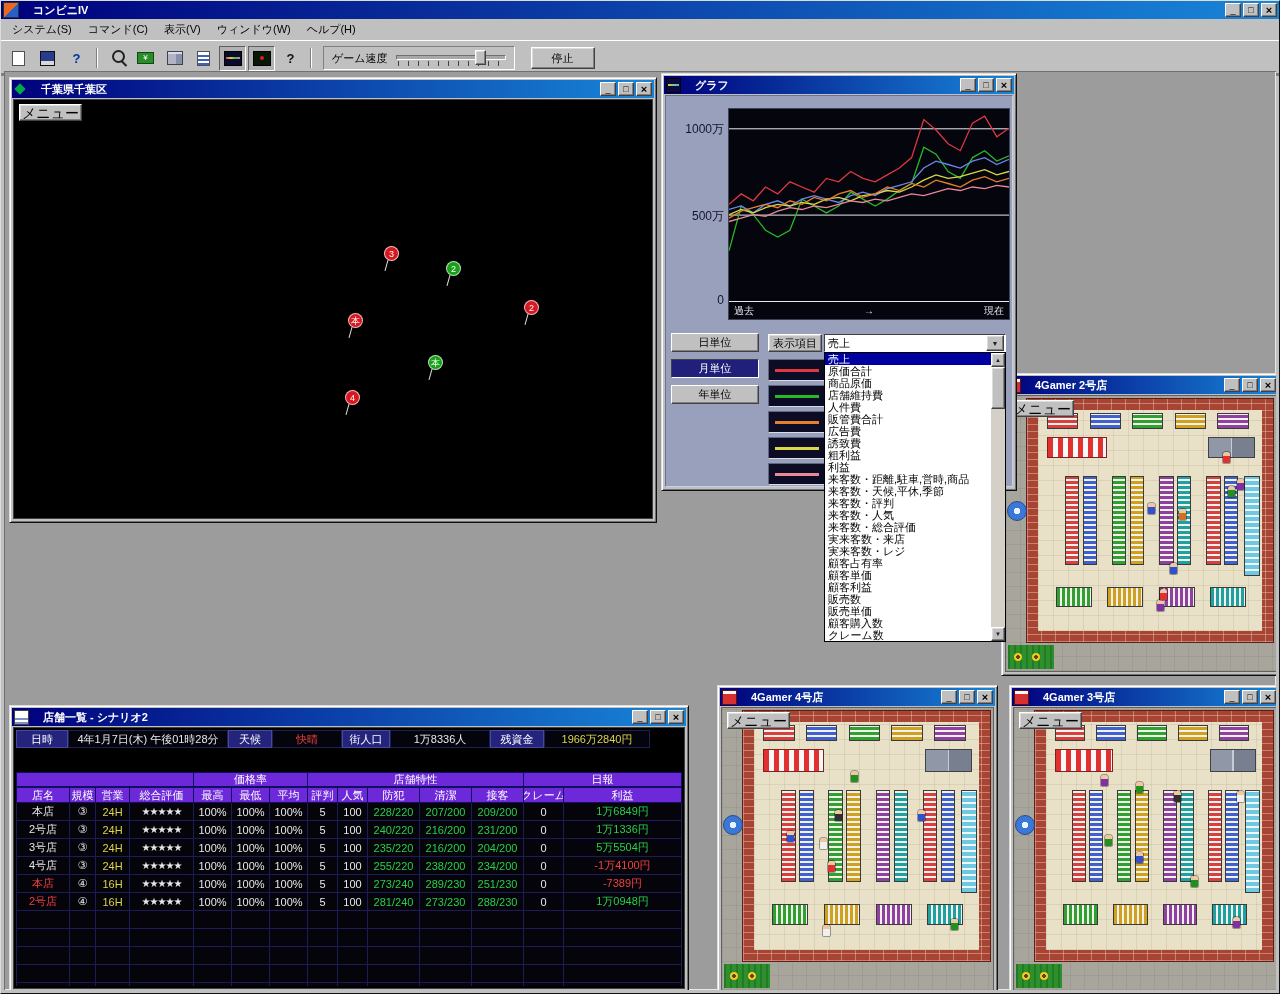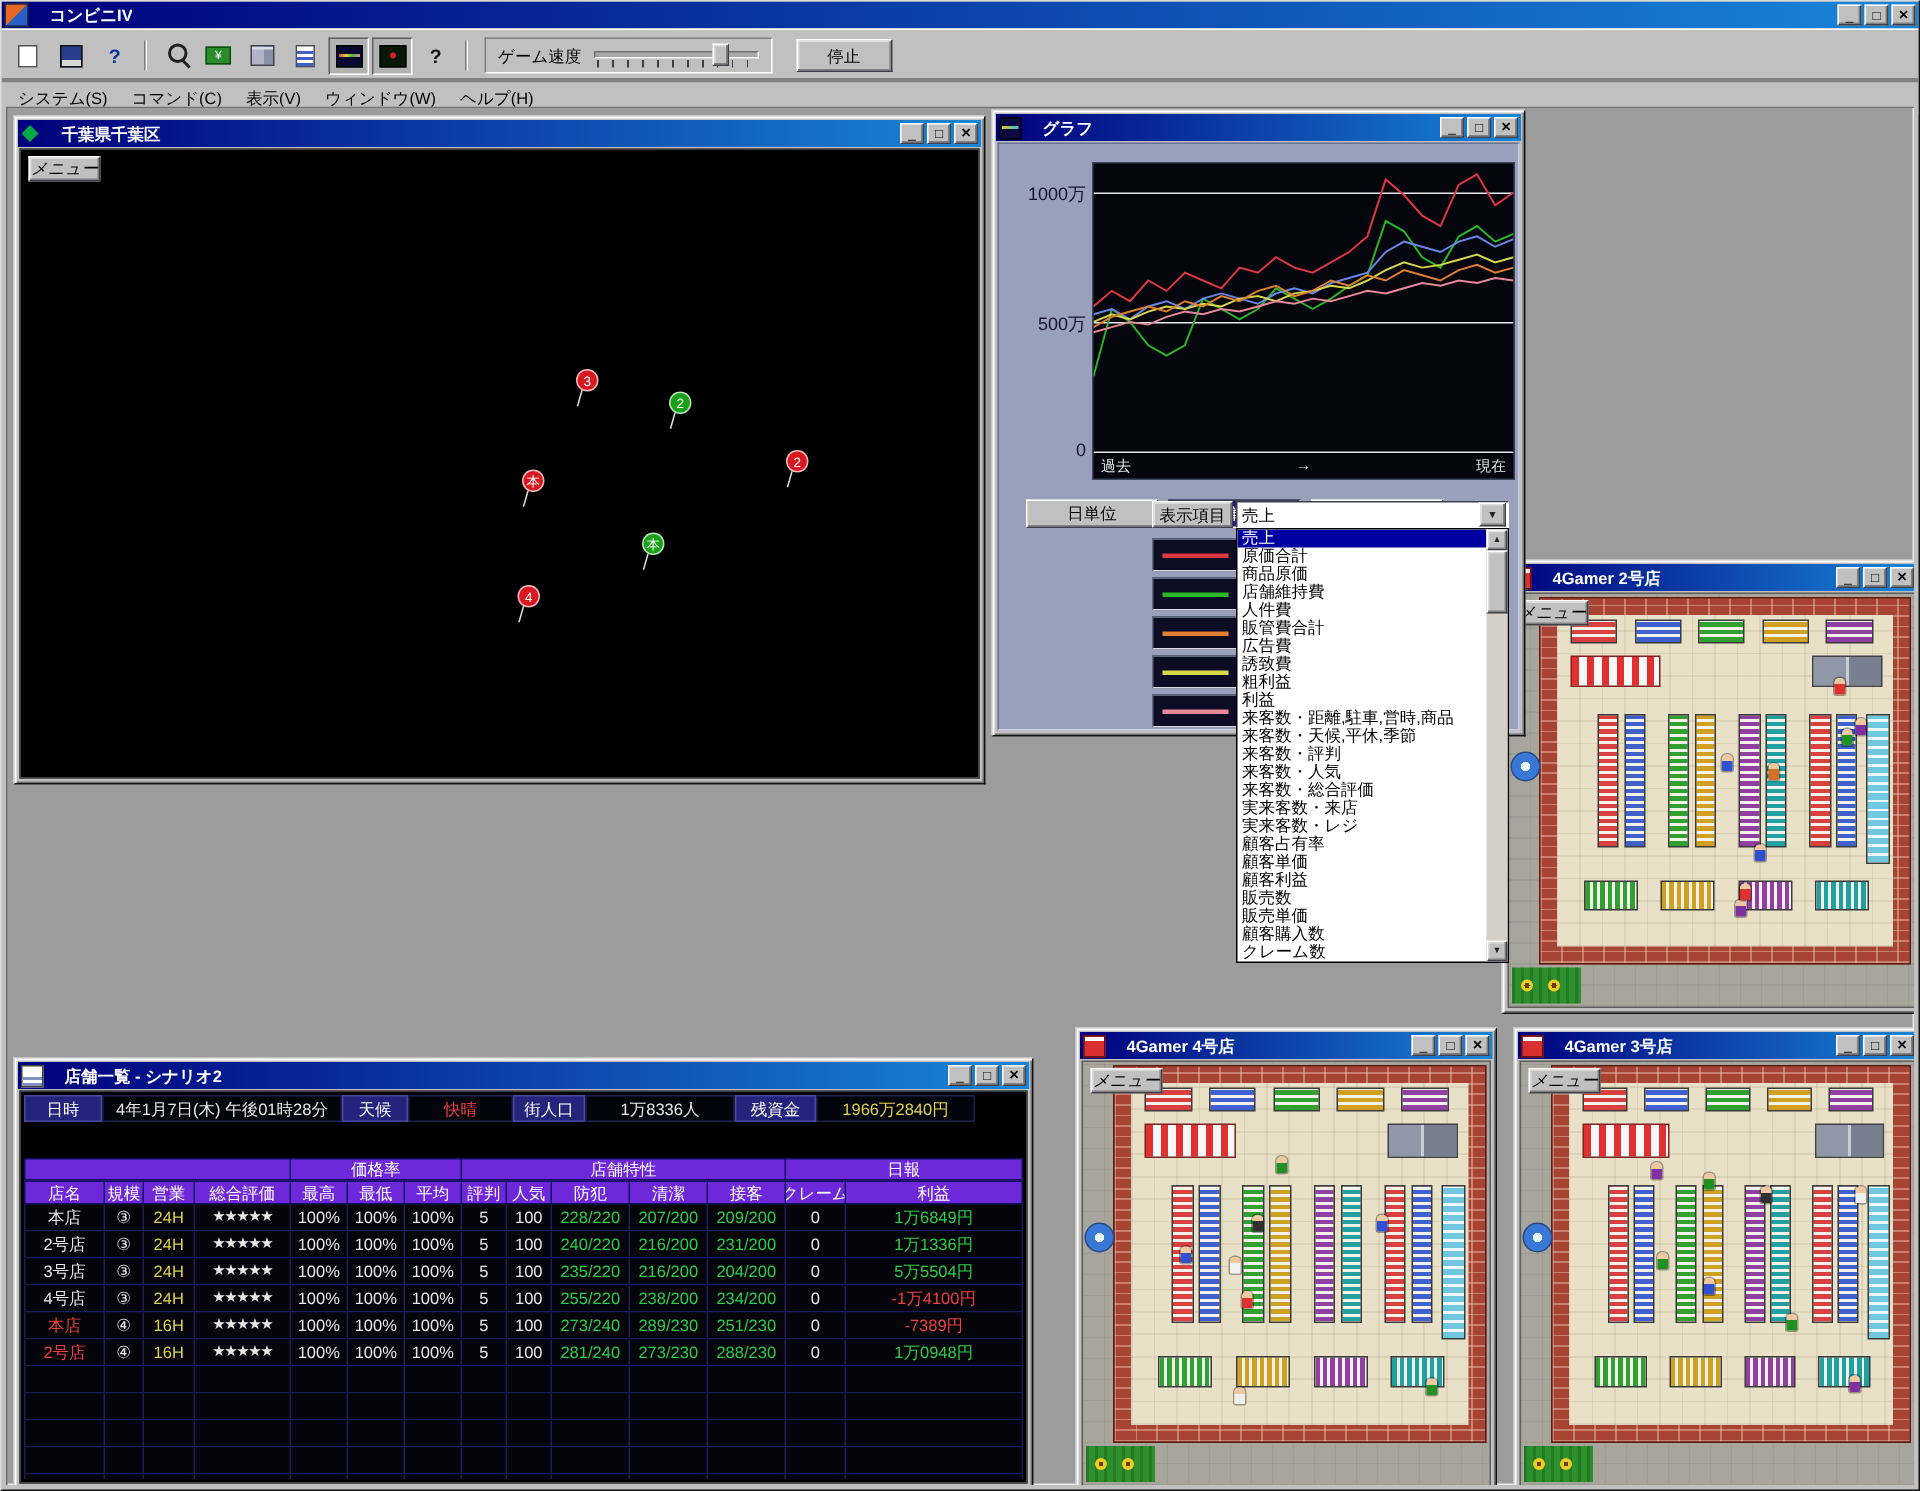--- a/index.html
+++ b/index.html
@@ -51,38 +51,38 @@
   #speed-slider{position:relative;width:110px;height:16px;}
   .sl-ticks{position:absolute;left:2px;right:2px;bottom:0;height:5px;
             background:repeating-linear-gradient(90deg,#404040 0 1px,transparent 1px 10px);}
   .sl-groove{position:absolute;left:0;right:0;top:5px;height:3px;border:1px solid;border-color:#707070 #fff #fff #707070;background:#a8a8a8;}
   .sl-thumb{position:absolute;left:72%;top:0;width:9px;height:13px;}
   #stop-btn{width:64px;height:22px;margin-left:14px;font-family:inherit;font-size:11px;cursor:default;}
   
   #client{position:absolute;left:3px;right:3px;top:70px;bottom:3px;background:#9c9c9c;overflow:hidden;
           box-shadow:inset 1px 1px 0 #707070,inset -1px -1px 0 #e8e8e8;}
   .wcontent{position:absolute;left:3px;right:3px;top:21px;bottom:3px;}
-  .menu-btn{position:absolute;left:6px;top:5px;z-index:6;width:48px;height:17px;font-family:inherit;font-size:11px;padding:0;cursor:default;font-style:italic;}
+  .menu-btn{position:absolute;left:6px;top:5px;z-index:6;width:63px;height:17px;font-family:inherit;font-size:14px;padding:0;cursor:default;}
   
   #win-map{left:5px;top:6px;width:648px;height:446px;z-index:1;}
   #map-canvas{position:absolute;inset:0;background:#000;border:1px solid #404040;overflow:hidden;}
   .marker{position:absolute;width:15px;height:15px;border-radius:50%;color:#fff;font-size:9px;line-height:15px;text-align:center;
           border:1px solid rgba(255,255,255,.7);z-index:2;box-sizing:border-box;}
   .marker::after{content:'';position:absolute;top:13px;left:1px;width:1px;height:11px;background:#e0e0e0;transform:rotate(16deg);}
   
   #win-graph{left:657px;top:2px;width:356px;height:418px;z-index:6;}
   #graph-body{position:absolute;inset:0;background:#98a0bc;border:1px solid;border-color:#6a7290 #c8d0e4 #c8d0e4 #6a7290;overflow:visible;}
   #plot-wrap{position:absolute;left:6px;top:12px;width:340px;height:214px;}
   .ylab{position:absolute;left:2px;width:50px;text-align:right;color:#14142c;font-size:12px;}
   .yl0{top:13px}.yl1{top:100px}.yl2{top:185px}
   #plot{position:absolute;left:56px;top:0;width:282px;height:212px;background:#05050e;border:1px solid #3c4258;box-sizing:border-box;}
   #chart-svg{position:absolute;left:0;top:2px;}
   #xlabs{position:absolute;left:0;right:0;bottom:1px;height:15px;display:flex;justify-content:space-between;align-items:center;
          color:#e4e4ec;font-size:10px;padding:0 5px;}
-  #unit-col{position:absolute;left:18px;top:237px;display:flex;flex-direction:row;gap:7px;}
+  #unit-col{position:absolute;left:5px;top:237px;display:flex;flex-direction:column;gap:7px;}
   .unit-btn{width:88px;height:19px;font-family:inherit;font-size:11px;padding:0;cursor:default;
             background:#c0c0c0;border:1px solid;border-color:#fff #404048 #404048 #fff;box-shadow:inset -1px -1px 0 #808080;}
   .unit-btn.active{background:#20207a;color:#fff;border-color:#404048 #fff #fff #404048;box-shadow:none;}
   #disp-label{position:absolute;left:102px;top:238px;width:54px;height:18px;display:flex;align-items:center;justify-content:center;font-size:11px;box-sizing:border-box;}
   #dd-field{position:absolute;left:158px;top:238px;width:182px;height:18px;background:#fff;border:1px solid;border-color:#404048 #fff #fff #404048;
             box-sizing:border-box;display:flex;align-items:center;}
   #dd-field .dd-text{flex:1;padding-left:3px;color:#000;}
   .dd-arrow{width:16px;height:14px;margin-right:1px;display:flex;align-items:center;justify-content:center;font-size:7px;color:#202020;}
   #legend-col{position:absolute;left:102px;top:263px;display:flex;flex-direction:column;gap:4px;}
   .lg-swatch{width:58px;height:22px;background:#0c0c24;border:1px solid;border-color:#606880 #d8dce8 #d8dce8 #606880;
@@ -155,20 +155,28 @@
   <div class="tbar">
     <span class="appicon"></span>
     <span class="ttext">コンビニIV</span>
     <span class="cap">
         <button class="capbtn">_</button>
         <button class="capbtn">□</button>
         <button class="capbtn cap-close">×</button>
       </span>
   </div>
 
+  <div id="menubar">
+      <div class="menu-item">システム(S)</div>
+      <div class="menu-item">コマンド(C)</div>
+      <div class="menu-item">表示(V)</div>
+      <div class="menu-item">ウィンドウ(W)</div>
+      <div class="menu-item">ヘルプ(H)</div>
+    </div>
+
   <div id="toolbar">
     <div class="tbi">
         <span class="i-new"></span>
       </div>
     <div class="tbi">
         <span class="i-save"></span>
       </div>
     <div class="tbi">
         <span class="i-chelp"></span>
       </div>
@@ -198,28 +206,20 @@
     <div id="speed-panel">
       <span>ゲーム速度</span>
       <div id="speed-slider">
         <div class="sl-groove"></div>
         <div class="sl-ticks"></div>
         <div class="sl-thumb bevel-up"></div>
       </div>
     </div>
     <button id="stop-btn" class="bevel-up">停止</button>
   </div>
-
-  <div id="menubar">
-      <div class="menu-item">システム(S)</div>
-      <div class="menu-item">コマンド(C)</div>
-      <div class="menu-item">表示(V)</div>
-      <div class="menu-item">ウィンドウ(W)</div>
-      <div class="menu-item">ヘルプ(H)</div>
-    </div>
 
   <div id="client">
 
     <div class="win" id="win-map">
       <div class="tbar">
         <span class="wicon wicon-map"></span>
         <span class="ttext">千葉県千葉区</span>
         <span class="cap">
             <button class="capbtn">_</button>
             <button class="capbtn">□</button>

